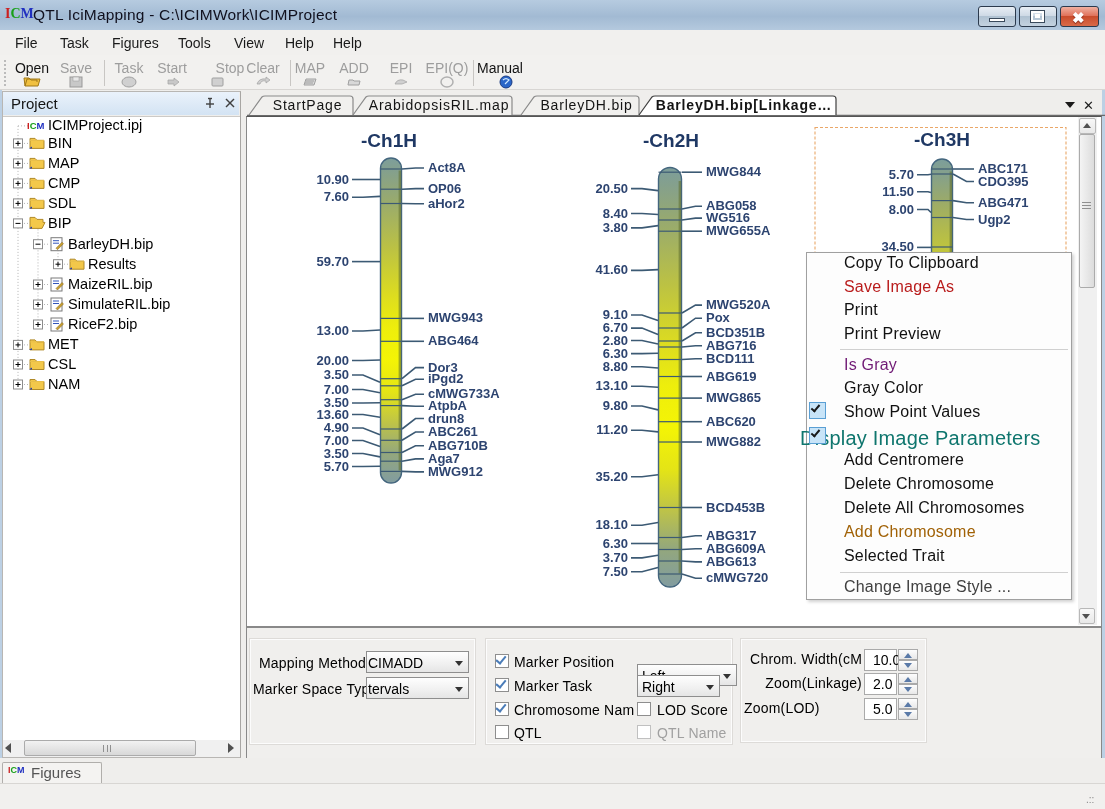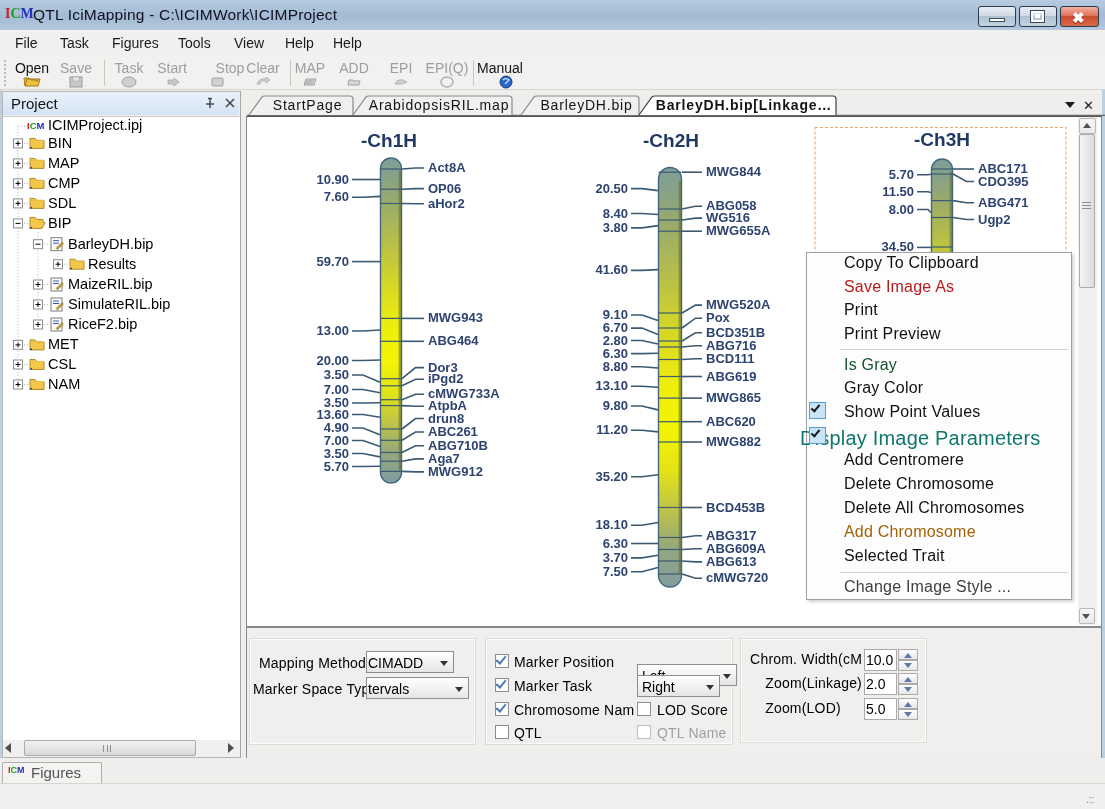--- a/index.html
+++ b/index.html
@@ -23,21 +23,21 @@
 #bottompanel{left:246px;top:627px;width:856px;height:131px;background:#f0efed;border:1px solid #898989;border-bottom:none}
 .group{position:absolute;border:1px solid #dddbd8;box-shadow:inset 0 0 0 1px #fcfcfc;background:#f0efed}
 #msgbar{left:0;top:758px;width:1105px;height:25px;background:#efeeec}
 #msgtab{left:2px;top:762px;width:100px;height:21px;background:#f4f3f1;border:1px solid #b0aeab;border-bottom:none;border-radius:2px 2px 0 0;font-size:13.5px;color:#555}
 #statusbar{left:0;top:783px;width:1105px;height:26px;background:#f1f0ee;border-top:1px solid #d8d6d3}
 .bord{background:#bcd0e4}
 .cb{position:absolute;width:14px;height:14px;background:#fff;border:1px solid #8e8e8e}
 .cb.checked::after{content:"";position:absolute;left:2px;top:-1px;width:4px;height:8px;border:solid #4a7cb8;border-width:0 2.5px 2.5px 0;transform:rotate(40deg)}
 .dd{position:absolute;height:22px;background:linear-gradient(#fefefe,#f0f0f0 60%,#e5e5e5);border:1px solid #8e8e8e;font-size:14px;color:#000}
 .dd .arr{position:absolute;right:5px;top:9px;width:0;height:0;border-left:4px solid transparent;border-right:4px solid transparent;border-top:5px solid #333}
-.spin{position:absolute;height:22px;background:#fff;border:1px solid #aaa;font-size:14px;padding:2px 0 0 1px}
+.spin{position:absolute;height:22px;background:#fff;border:1px solid #aaa;font-size:14px;padding:2px 0 0 8px}
 .lbl13{position:absolute;font-size:14px;letter-spacing:0.2px;color:#000;white-space:nowrap}
 </style></head><body>
 
 <div class="abs bord" style="left:0;top:0;width:2px;height:809px"></div>
 <div class="abs bord" style="left:1102px;top:0;width:3px;height:809px"></div>
 <div class="abs bord" style="left:0;top:806px;width:1105px;height:3px"></div>
 
 <div class="abs" id="titlebar"></div>
 <div class="abs" style="left:5px;top:6px;font-size:14px;font-weight:bold;font-family:'Liberation Serif',serif;letter-spacing:0px"><span style="color:#cc2020">I</span><span style="color:#18a018">C</span><span style="color:#2030c0">M</span></div>
 <div class="abs" id="titletext">QTL IciMapping - C:\ICIMWork\ICIMProject</div>
@@ -471,42 +471,42 @@
  <div style="position:absolute;left:1px;top:491px;width:16px;height:16px;background:linear-gradient(#f8f8f8,#e8e8e8);border:1px solid #b8b8b8;border-radius:2px"></div>
  <div style="position:absolute;left:4px;top:497px;width:0;height:0;border-left:4px solid transparent;border-right:4px solid transparent;border-top:5px solid #505050"></div>
 </div>
 
 <div class="abs" style="left:806px;top:252px;width:266px;height:348px;background:#fdfdfd;border:1px solid #a0a0a0;box-shadow:2px 2px 3px rgba(0,0,0,0.18)"></div>
 <div class="abs" style="left:844px;top:253.7px;font-size:16px;letter-spacing:0.2px;color:#111">Copy To Clipboard</div>
 <div class="abs" style="left:844px;top:277.8px;font-size:16px;letter-spacing:0.2px;color:#b91c1c">Save Image As</div>
 <div class="abs" style="left:844px;top:301.4px;font-size:16px;letter-spacing:0.2px;color:#111">Print</div>
 <div class="abs" style="left:844px;top:324.9px;font-size:16px;letter-spacing:0.2px;color:#111">Print Preview</div>
 <div class="abs" style="left:840px;top:348.9px;width:228px;height:1px;background:#d0d0d0"></div>
-<div class="abs" style="left:844px;top:355.6px;font-size:16px;letter-spacing:0.2px;color:#14532d">Is Gray</div>
+<div class="abs" style="left:844px;top:355.6px;font-size:16px;letter-spacing:0.2px;color:#701a75">Is Gray</div>
 <div class="abs" style="left:844px;top:379.2px;font-size:16px;letter-spacing:0.2px;color:#111">Gray Color</div>
 <div class="abs" style="left:844px;top:402.8px;font-size:16px;letter-spacing:0.2px;color:#111">Show Point Values</div>
 <div class="abs" style="left:809px;top:402.3px;width:17px;height:17px;background:#c8e4f8;border:1px solid #5a9fd4"></div>
 <div class="abs" style="left:813px;top:403.3px;width:5px;height:9px;border:solid #1a1a1a;border-width:0 2px 2px 0;transform:rotate(40deg)"></div>
 <div class="abs" style="left:800px;top:427.3px;font-size:20px;letter-spacing:0.2px;color:#0f766e">Display Image Parameters</div>
 <div class="abs" style="left:809px;top:426.8px;width:17px;height:17px;background:#c8e4f8;border:1px solid #5a9fd4"></div>
 <div class="abs" style="left:813px;top:427.8px;width:5px;height:9px;border:solid #1a1a1a;border-width:0 2px 2px 0;transform:rotate(40deg)"></div>
 <div class="abs" style="left:844px;top:451.4px;font-size:16px;letter-spacing:0.2px;color:#111">Add Centromere</div>
 <div class="abs" style="left:844px;top:475.2px;font-size:16px;letter-spacing:0.2px;color:#111">Delete Chromosome</div>
 <div class="abs" style="left:844px;top:498.9px;font-size:16px;letter-spacing:0.2px;color:#111">Delete All Chromosomes</div>
 <div class="abs" style="left:844px;top:522.9px;font-size:16px;letter-spacing:0.2px;color:#a16207">Add Chromosome</div>
 <div class="abs" style="left:844px;top:546.9px;font-size:16px;letter-spacing:0.2px;color:#111">Selected Trait</div>
 <div class="abs" style="left:840px;top:571.9px;width:228px;height:1px;background:#d0d0d0"></div>
 <div class="abs" style="left:844px;top:577.6px;font-size:16px;letter-spacing:0.2px;color:#404040">Change Image Style ...</div>
 
 <div class="abs" id="bottompanel"></div>
 <div class="group" style="left:249px;top:638px;width:227px;height:107px"></div>
 <div class="group" style="left:485px;top:638px;width:248px;height:107px"></div>
 <div class="group" style="left:740px;top:638px;width:187px;height:105px"></div>
 <div class="lbl13" style="left:259px;top:655px">Mapping Method</div>
-<div class="dd" style="left:366px;top:651px;width:88px">
+<div class="dd" style="left:366px;top:651px;width:103px">
     <span style="position:absolute;left:1px;top:3px">CIMADD</span>
     <span class="arr"></span>
   </div>
 <div class="lbl13" style="left:253px;top:681px">Marker Space Type</div>
 <div class="dd" style="left:366px;top:677px;width:103px">
     <span style="position:absolute;left:1px;top:3px">tervals</span>
     <span class="arr"></span>
   </div>
 <div class="cb checked" style="left:495px;top:654px"></div>
 <div class="lbl13" style="left:514px;top:654px">Marker Position</div>
@@ -533,21 +533,21 @@
 <div class="abs" style="left:898px;top:649px;width:20px;height:11px;background:linear-gradient(#fdfdfd,#e8e8e8);border:1px solid #aaa"></div>
 <div class="abs" style="left:898px;top:660px;width:20px;height:11px;background:linear-gradient(#fdfdfd,#e8e8e8);border:1px solid #aaa"></div>
 <div class="abs" style="left:904px;top:653px;width:0;height:0;border-left:4px solid transparent;border-right:4px solid transparent;border-bottom:5px solid #5a7aa8"></div>
 <div class="abs" style="left:904px;top:663px;width:0;height:0;border-left:4px solid transparent;border-right:4px solid transparent;border-top:5px solid #5a7aa8"></div>
 <div class="lbl13" style="left:744px;top:675px;width:118px;text-align:right">Zoom(Linkage)</div>
 <div class="spin" style="left:864px;top:673px;width:33px">2.0</div>
 <div class="abs" style="left:898px;top:673px;width:20px;height:11px;background:linear-gradient(#fdfdfd,#e8e8e8);border:1px solid #aaa"></div>
 <div class="abs" style="left:898px;top:684px;width:20px;height:11px;background:linear-gradient(#fdfdfd,#e8e8e8);border:1px solid #aaa"></div>
 <div class="abs" style="left:904px;top:677px;width:0;height:0;border-left:4px solid transparent;border-right:4px solid transparent;border-bottom:5px solid #5a7aa8"></div>
 <div class="abs" style="left:904px;top:687px;width:0;height:0;border-left:4px solid transparent;border-right:4px solid transparent;border-top:5px solid #5a7aa8"></div>
-<div class="lbl13" style="left:744px;top:700px;width:118px;text-align:center">Zoom(LOD)</div>
+<div class="lbl13" style="left:744px;top:700px;width:118px;text-align:left">Zoom(LOD)</div>
 <div class="spin" style="left:864px;top:698px;width:33px">5.0</div>
 <div class="abs" style="left:898px;top:698px;width:20px;height:11px;background:linear-gradient(#fdfdfd,#e8e8e8);border:1px solid #aaa"></div>
 <div class="abs" style="left:898px;top:709px;width:20px;height:11px;background:linear-gradient(#fdfdfd,#e8e8e8);border:1px solid #aaa"></div>
 <div class="abs" style="left:904px;top:702px;width:0;height:0;border-left:4px solid transparent;border-right:4px solid transparent;border-bottom:5px solid #5a7aa8"></div>
 <div class="abs" style="left:904px;top:712px;width:0;height:0;border-left:4px solid transparent;border-right:4px solid transparent;border-top:5px solid #5a7aa8"></div>
 
 <div class="abs" id="msgbar"></div>
 <div class="abs" id="msgtab"></div>
 <div class="abs" style="left:8px;top:765px;font-size:9px;font-weight:bold"><span style="color:#cc2020">I</span><span style="color:#18a018">C</span><span style="color:#2030c0">M</span></div>
 <div class="abs" style="left:31px;top:764px;font-size:15px;color:#555">Figures</div>

